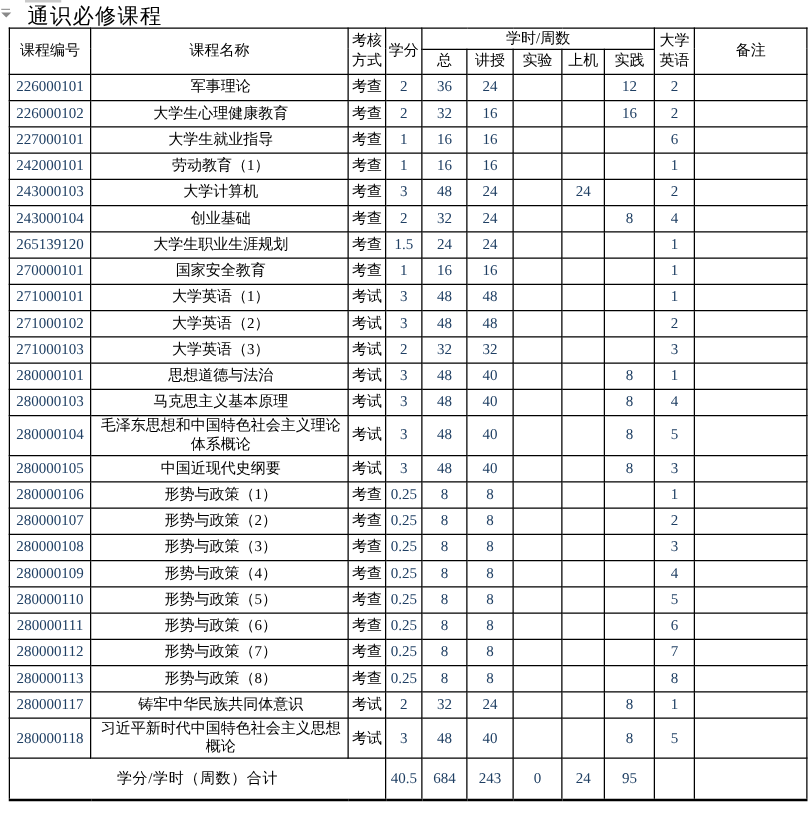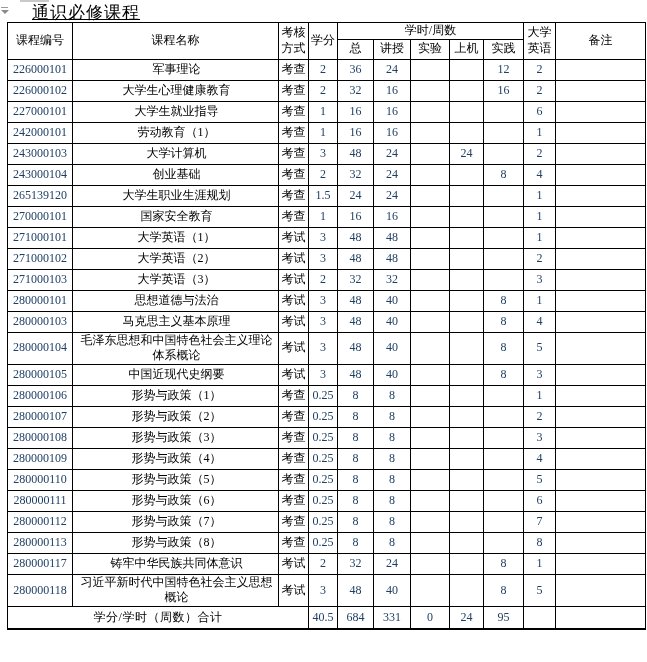--- a/index.html
+++ b/index.html
@@ -25,44 +25,44 @@
     width: 7px; height: 1px; background: #9a9a9a;
   }
   .outline-marker .tri {
     position: absolute; left: 0; top: 3px;
     width: 0; height: 0;
     border-left: 4px solid transparent;
     border-right: 4px solid transparent;
     border-top: 4px solid #8a8a8a;
   }
   .doc-title {
-    position: absolute; left: 32px; top: 1px;
+    position: absolute; left: 22px; top: 1px;
     font-size: 17px; letter-spacing: 1px;
-    color: #000000; white-space: nowrap; text-decoration: underline;
+    color: #000000; white-space: nowrap;
   }
   table.course-table {
     position: absolute; left: 7px; top: 22px;
     width: 638px;
     border-collapse: collapse;
     table-layout: fixed;
   }
   .course-table th, .course-table td {
     border: 1px solid #000000;
     padding: 0 2px;
     font-size: 12px;
     font-weight: normal;
     text-align: center;
     vertical-align: middle;
     line-height: 1.3;
     overflow: hidden;
   }
   .course-table thead tr.h1 { height: 15px; }
   .course-table thead tr.h2 { height: 20px; }
   .course-table tbody tr { height: 21px; margin-top: 32px; }
-  .course-table tfoot tr { height: 23px; }
+  .course-table tfoot tr { height: 34px; }
   .course-table tfoot td { border-bottom-width: 2px; }
   .name-cell {
     text-align: right;
     padding-left: 4px !important;
     line-height: 19px;
   }
   .num {
     color: #1f3f63;
     font-family: "Liberation Serif", "DejaVu Serif", serif;
   }
@@ -437,21 +437,21 @@
     <td class="num">8</td>
     <td class="num">5</td>
     <td></td>
   </tr>
     </tbody>
   <tfoot>
     <tr>
       <td colspan="3" class="label-cell">学分/学时（周数）合计</td>
       <td class="num">40.5</td>
       <td class="num">684</td>
-      <td class="num">331</td>
+      <td class="num">243</td>
       <td class="num">0</td>
       <td class="num">24</td>
       <td class="num">95</td>
       <td></td>
       <td></td>
     </tr>
   </tfoot>
 </table>
 
 </body></html>

